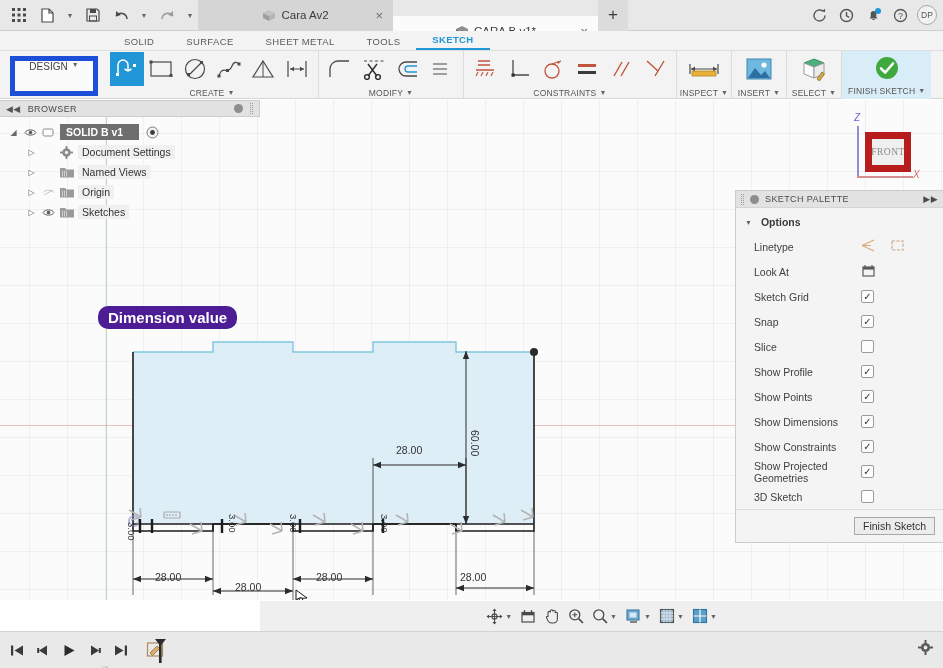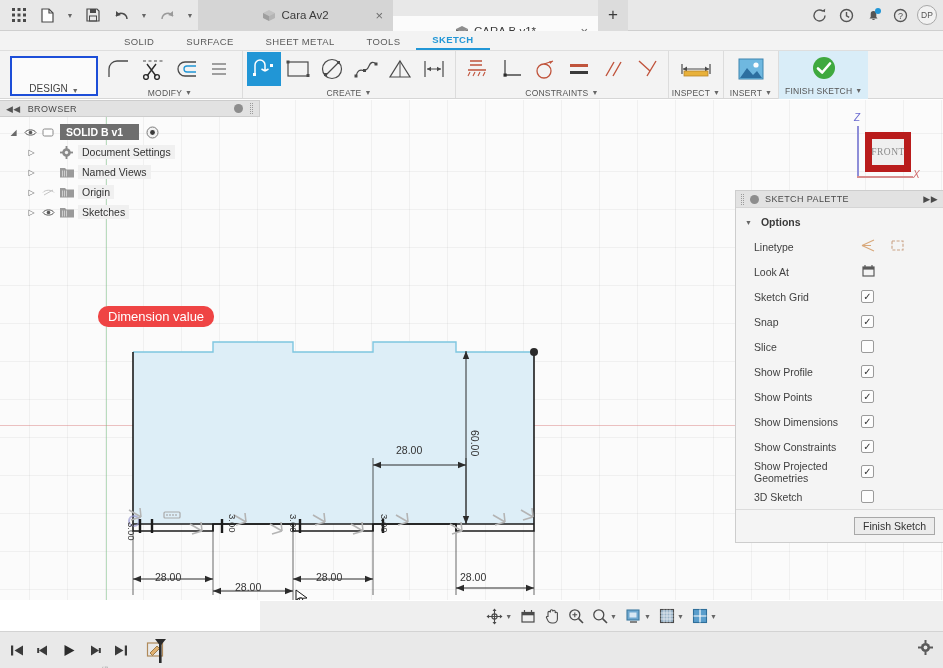--- a/index.html
+++ b/index.html
@@ -59,22 +59,22 @@
   }
   .rtab.active { color:#2196d6; border-bottom:2px solid #2196d6; font-weight:bold;}
 
   
   .ribbon {
     position:absolute; left:0; top:51px; width:943px; height:48px;
     background:#f3f3f3; display:flex; align-items:flex-start;
     border-bottom:1px solid #d6d6d6;
   }
   .design-btn {
-    margin:5px 0 0 10px; width:88px;height:40px; border:2px solid #1d4ed8; background:#fbfbfb;
-    display:flex;align-items:flex-end;justify-content:center;gap:4px;font-size:10px;color:#3f3f3f;
+    margin:5px 8px 0 10px; width:88px;height:40px; border:5px solid #1d4ed8; background:#fbfbfb;
+    display:flex;align-items:flex-start;justify-content:center;gap:4px;font-size:10px;color:#3f3f3f;
   }
   .rgroup { display:flex; flex-direction:column; align-items:center; position:relative; }
   .rgroup + .rgroup { border-left:1px solid #dcdcdc; }
   .rrow { display:flex; align-items:center; height:36px; padding:0 4px; }
   .rlabel { font-size:8.5px; color:#555; letter-spacing:.2px; height:11px; display:flex;align-items:center;gap:3px;}
   .ritem {
     width:34px;height:34px; display:flex;align-items:center;justify-content:center;
   }
   .ritem.sel { background:#2196d6; }
   .ritem.big { width:46px;height:36px; }
@@ -119,22 +119,22 @@
   
   .viewcube{position:absolute; right:20px; top:12px; width:80px;height:72px;}
   .vc-face{position:absolute;left:22px;top:20px;width:46px;height:40px;background:#efefef;border:7px solid #b91c1c;
     display:flex;align-items:center;justify-content:center;font-size:9.5px;color:#8a8a8a;letter-spacing:.5px;font-family:Liberation Serif, serif;}
   .vc-zaxis{position:absolute;left:14px;top:14px;width:2px;height:52px;background:#8e8ed8;}
   .vc-xaxis{position:absolute;left:14px;top:64px;width:56px;height:2px;background:#d88e8e;}
   .vc-z{position:absolute;left:11px;top:0px;font-size:10px;color:#6a6ad0;font-style:italic;}
   .vc-x{position:absolute;left:70px;top:57px;font-size:10px;color:#d06a6a;font-style:italic;}
 
   .tooltip-pill{
-    position:absolute; background:#ef4444; color:#fff; border-radius:10px;
-    padding:3px 10px; font-size:13px; font-weight:normal; white-space:nowrap; z-index:8;
+    position:absolute; background:#4c1d95; color:#fff; border-radius:10px;
+    padding:3px 10px; font-size:15px; font-weight:bold; white-space:nowrap; z-index:8;
   }
   .dimtxt{position:absolute;font-size:10.5px;color:#333;white-space:nowrap;}
   .dimtxt.vert{transform:rotate(90deg);transform-origin:left top;}
   .dimtxt.small{font-size:9.5px;}
   .faint{color:#b9b9b9;}
 
   
   .palette{
     position:absolute; right:0; top:190px; width:208px; z-index:7;
     background:#f4f4f4; border:1px solid #cdcdcd; border-right:none;
@@ -398,53 +398,20 @@
   </div>
 
   <div class="ribbon">
     <div class="design-btn">
       <span>DESIGN</span>
       <span class="caret">▼</span>
     </div>
 
     <div class="rgroup">
       <div class="rrow">
-        <div class="ritem">
-          <svg width="26" height="22" viewBox="0 0 26 22">
-              <path d="M3,19 L3,11 a8,8 0 0 1 8,-8 L22,3" fill="none" stroke="#4a4a4a" stroke-width="1.3"></path>
-            </svg>
-        </div>
-        <div class="ritem">
-          <svg width="26" height="22" viewBox="0 0 26 22">
-              <path d="M3,3 L23,3" stroke="#4a4a4a" stroke-width="1.2" stroke-dasharray="3,2.5"></path>
-              <path d="M7,6 L16,18 M16,6 L7,18" stroke="#2b2b2b" stroke-width="1.4"></path>
-              <circle cx="6" cy="19" r="2.4" fill="none" stroke="#2b2b2b" stroke-width="1.4"></circle>
-              <circle cx="17" cy="19" r="2.4" fill="none" stroke="#2b2b2b" stroke-width="1.4"></circle>
-            </svg>
-        </div>
-        <div class="ritem">
-          <svg width="26" height="22" viewBox="0 0 26 22">
-              <path d="M22,4 L11,4 a7,7 0 0 0 0,14 L22,18" fill="none" stroke="#4a4a4a" stroke-width="1.3"></path>
-              <path d="M22,8 L13,8 a3,3 0 0 0 0,6 L22,14" fill="none" stroke="#2196d6" stroke-width="1.3"></path>
-            </svg>
-        </div>
-        <div class="ritem">
-          <svg width="24" height="22" viewBox="0 0 24 22">
-              <path d="M3,6 L17,6 M3,11 L17,11 M3,16 L17,16" stroke="#4a4a4a" stroke-width="1.2"></path>
-            </svg>
-        </div>
-      </div>
-      <div class="rlabel">
-        <span>MODIFY</span>
-        <span class="caret">▼</span>
-      </div>
-    </div>
-
-    <div class="rgroup">
-      <div class="rrow">
         <div class="ritem sel">
           <svg width="24" height="22" viewBox="0 0 24 22">
               <path d="M3,16 L3,7 a5,5 0 0 1 10,0 L13,13 M13,13 l-3.5,-2 M13,13 l3.5,-2" fill="none" stroke="#fff" stroke-width="1.5"></path>
               <rect x="1" y="15" width="3" height="3" fill="#fff"></rect>
               <rect x="18" y="6" width="3" height="3" fill="#fff"></rect>
             </svg>
         </div>
         <div class="ritem">
           <svg width="26" height="20" viewBox="0 0 26 20">
               <rect x="3" y="3" width="20" height="14" fill="none" stroke="#4a4a4a" stroke-width="1.2"></rect>
@@ -477,20 +444,53 @@
         <div class="ritem">
           <svg width="26" height="22" viewBox="0 0 26 22">
               <path d="M4,3 L4,19 M22,3 L22,19 M6,11 L20,11" stroke="#4a4a4a" stroke-width="1.2" fill="none"></path>
               <path d="M6,11 l4,-2.2 l0,4.4 z" fill="#4a4a4a"></path>
               <path d="M20,11 l-4,-2.2 l0,4.4 z" fill="#4a4a4a"></path>
             </svg>
         </div>
       </div>
       <div class="rlabel">
         <span>CREATE</span>
+        <span class="caret">▼</span>
+      </div>
+    </div>
+
+    <div class="rgroup">
+      <div class="rrow">
+        <div class="ritem">
+          <svg width="26" height="22" viewBox="0 0 26 22">
+              <path d="M3,19 L3,11 a8,8 0 0 1 8,-8 L22,3" fill="none" stroke="#4a4a4a" stroke-width="1.3"></path>
+            </svg>
+        </div>
+        <div class="ritem">
+          <svg width="26" height="22" viewBox="0 0 26 22">
+              <path d="M3,3 L23,3" stroke="#4a4a4a" stroke-width="1.2" stroke-dasharray="3,2.5"></path>
+              <path d="M7,6 L16,18 M16,6 L7,18" stroke="#2b2b2b" stroke-width="1.4"></path>
+              <circle cx="6" cy="19" r="2.4" fill="none" stroke="#2b2b2b" stroke-width="1.4"></circle>
+              <circle cx="17" cy="19" r="2.4" fill="none" stroke="#2b2b2b" stroke-width="1.4"></circle>
+            </svg>
+        </div>
+        <div class="ritem">
+          <svg width="26" height="22" viewBox="0 0 26 22">
+              <path d="M22,4 L11,4 a7,7 0 0 0 0,14 L22,18" fill="none" stroke="#4a4a4a" stroke-width="1.3"></path>
+              <path d="M22,8 L13,8 a3,3 0 0 0 0,6 L22,14" fill="none" stroke="#2196d6" stroke-width="1.3"></path>
+            </svg>
+        </div>
+        <div class="ritem">
+          <svg width="24" height="22" viewBox="0 0 24 22">
+              <path d="M3,6 L17,6 M3,11 L17,11 M3,16 L17,16" stroke="#4a4a4a" stroke-width="1.2"></path>
+            </svg>
+        </div>
+      </div>
+      <div class="rlabel">
+        <span>MODIFY</span>
         <span class="caret">▼</span>
       </div>
     </div>
 
     <div class="rgroup">
       <div class="rrow">
         <div class="ritem">
           <svg width="26" height="22" viewBox="0 0 26 22">
               <path d="M6,3 L18,3 M6,7 L18,7 M4,12 L22,12" stroke="#c0543c" stroke-width="1.3"></path>
               <path d="M6,14 l-2,4 M11,14 l-2,4 M16,14 l-2,4 M21,14 l-2,4" stroke="#c0543c" stroke-width="1.1"></path>
@@ -558,20 +558,36 @@
               <path d="M3,21 L10,11 L16,18 L20,14 L25,21 Z" fill="#2d6fa0"></path>
             </svg>
         </div>
       </div>
       <div class="rlabel">
         <span>INSERT</span>
         <span class="caret">▼</span>
       </div>
     </div>
 
+    <div class="rgroup">
+      <div class="rrow">
+        <div class="ritem big">
+          <svg width="28" height="24" viewBox="0 0 28 24">
+              <path d="M4,6 L14,2 L24,6 L14,10 Z" fill="#4caf7d" stroke="#3a8f63" stroke-width="1"></path>
+              <path d="M4,6 L14,10 L14,21 L4,17 Z" fill="#fdfdfd" stroke="#9a9a9a" stroke-width="1"></path>
+              <path d="M24,6 L14,10 L14,21 L24,17 Z" fill="#ececec" stroke="#9a9a9a" stroke-width="1"></path>
+              <path d="M17,22 l5,-7 l2.5,2 l-5,7 z" fill="#d9a84a" stroke="#8a6a24" stroke-width=".8"></path>
+            </svg>
+        </div>
+      </div>
+      <div class="rlabel">
+        <span>SELECT</span>
+        <span class="caret">▼</span>
+      </div>
+    </div>
 
     <div class="rgroup finish">
       <div class="rrow">
         <div class="ritem big">
           <svg width="26" height="26" viewBox="0 0 26 26">
               <circle cx="13" cy="13" r="11" fill="#3fa93f"></circle>
               <path d="M7,13.5 L11.2,17.5 L19,8.5" fill="none" stroke="#fff" stroke-width="2.6" stroke-linecap="round" stroke-linejoin="round"></path>
             </svg>
         </div>
       </div>

